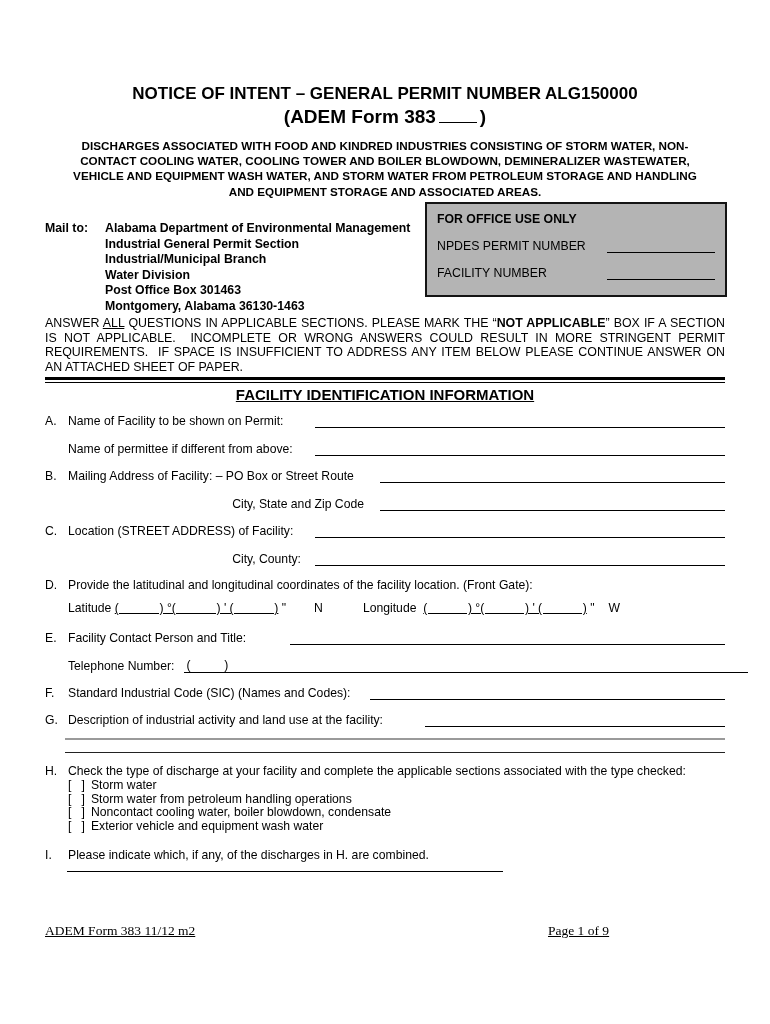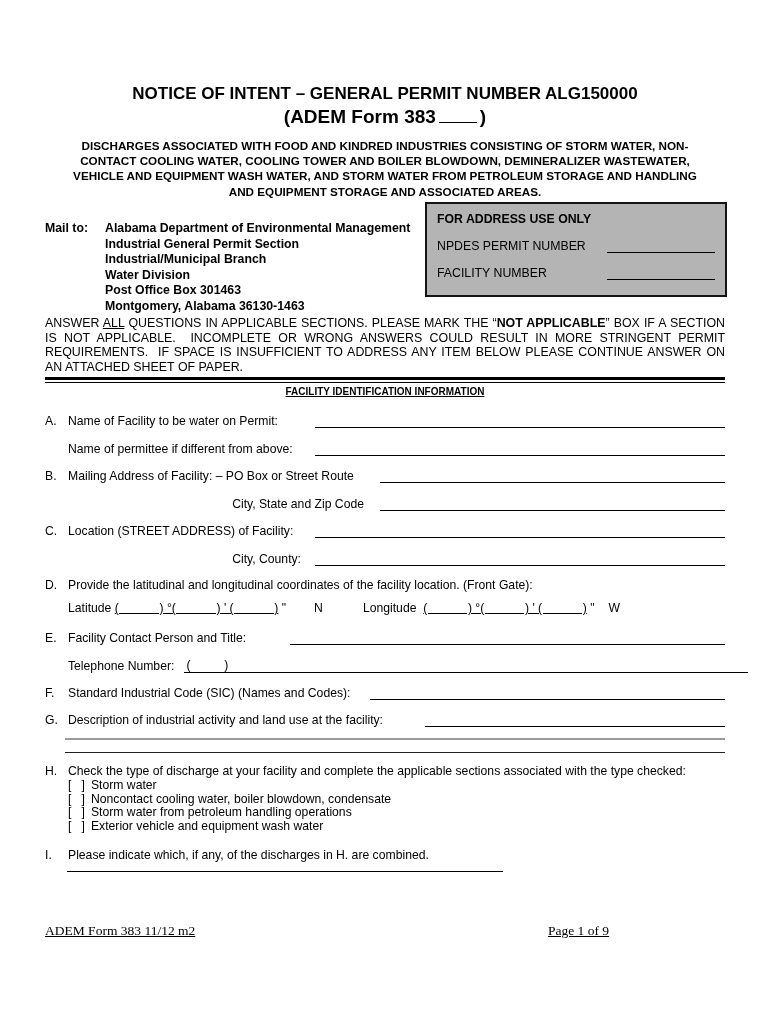--- a/index.html
+++ b/index.html
@@ -21,21 +21,21 @@
   .officebox .obtitle{font-weight:bold;font-size:12.3px;}
   .obrow{display:flex;justify-content:space-between;align-items:flex-end;margin-top:13px;font-size:12.3px;}
   .obblank{width:108px;border-bottom:1.3px solid #000;height:13px;}
 
   
   .instructions{top:316px;left:45px;width:680px;font-size:12.4px;line-height:14.5px;text-align:justify;}
   .instructions .u{text-decoration:underline;}
   .instructions .b{font-weight:bold;}
 
   .doublerule{top:377px;left:45px;width:680px;height:2px;border-top:3px solid #000;border-bottom:1px solid #000;}
-  .sectionheader{top:386px;left:0;width:770px;text-align:center;font-weight:bold;font-size:10px;text-decoration:underline;}
+  .sectionheader{top:386px;left:0;width:770px;text-align:center;font-weight:bold;font-size:15px;text-decoration:underline;}
 
   
   .frow{left:45px;width:680px;height:16px;display:flex;align-items:flex-end;font-size:12.2px;}
   .frow .num{width:23px;flex:none;}
   .frow .lab{flex:none;white-space:nowrap;}
   .frow .line{flex:1;border-bottom:1.2px solid #000;height:1px;}
   .lw270{width:270px;box-sizing:border-box;}
   .lw335{width:335px;box-sizing:border-box;}
   .lw245{width:245px;box-sizing:border-box;}
   .lw325{width:325px;box-sizing:border-box;}
@@ -85,39 +85,39 @@
     <div>Alabama Department of Environmental Management</div>
     <div>Industrial General Permit Section</div>
     <div>Industrial/Municipal Branch</div>
     <div>Water Division</div>
     <div>Post Office Box 301463</div>
     <div>Montgomery, Alabama 36130-1463</div>
   </div>
 </div>
 
 <div class="abs officebox">
-  <div class="obtitle">FOR ADDRESS USE ONLY</div>
+  <div class="obtitle">FOR OFFICE USE ONLY</div>
   <div class="obrow">
     <span>NPDES PERMIT NUMBER</span>
     <span class="obblank"></span>
   </div>
   <div class="obrow">
     <span>FACILITY NUMBER</span>
     <span class="obblank"></span>
   </div>
 </div>
 
 <div class="abs instructions"><span>ANSWER </span><span class="u">ALL</span><span> QUESTIONS IN APPLICABLE SECTIONS. PLEASE MARK THE “</span><span class="b">NOT APPLICABLE</span><span>” BOX IF A SECTION IS NOT APPLICABLE.&nbsp; INCOMPLETE OR WRONG ANSWERS COULD RESULT IN MORE STRINGENT PERMIT REQUIREMENTS.&nbsp; IF SPACE IS INSUFFICIENT TO ADDRESS ANY ITEM BELOW PLEASE CONTINUE ANSWER ON AN ATTACHED SHEET OF PAPER.</span></div>
 
 <div class="abs doublerule"></div>
 <div class="abs sectionheader">FACILITY IDENTIFICATION INFORMATION</div>
 
 <div class="abs frow" style="top:412px">
   <span class="num">A.</span>
-  <span class="lab lw270" style="width:247px">Name of Facility to be water on Permit:</span>
+  <span class="lab lw270" style="width:247px">Name of Facility to be shown on Permit:</span>
   <span class="line"></span>
 </div>
 
 <div class="abs frow" style="top:440px">
   <span class="num"></span>
   <span class="lab lw270" style="width:247px">Name of permittee if different from above:</span>
   <span class="line"></span>
 </div>
 
 <div class="abs frow" style="top:467px">
@@ -176,22 +176,22 @@
 </div>
 <div class="abs contline1"></div>
 <div class="abs contline2"></div>
 
 <div class="abs frow plain" style="top:764px">
   <span class="num">H.</span>
   <span class="lab" style="white-space:normal">Check the type of discharge at your facility and complete the applicable sections associated with the type checked:</span>
 </div>
 <div class="abs hopts">
   <span class="opt"><span class="glyph">[&nbsp;&nbsp;&nbsp;]</span><span class="otext">Storm water</span></span>
+  <span class="opt"><span class="glyph">[&nbsp;&nbsp;&nbsp;]</span><span class="otext">Storm water from petroleum handling operations</span></span>
   <span class="opt"><span class="glyph">[&nbsp;&nbsp;&nbsp;]</span><span class="otext">Noncontact cooling water, boiler blowdown, condensate</span></span>
-  <span class="opt"><span class="glyph">[&nbsp;&nbsp;&nbsp;]</span><span class="otext">Storm water from petroleum handling operations</span></span>
   <span class="opt"><span class="glyph">[&nbsp;&nbsp;&nbsp;]</span><span class="otext">Exterior vehicle and equipment wash water</span></span>
 </div>
 
 <div class="abs frow plain" style="top:848px">
   <span class="num">I.</span>
   <span class="lab">Please indicate which, if any, of the discharges in H. are combined.</span>
 </div>
 <div class="abs iline"></div>
 
 <div class="abs footer footerleft">ADEM Form 383 11/12 m2</div>

